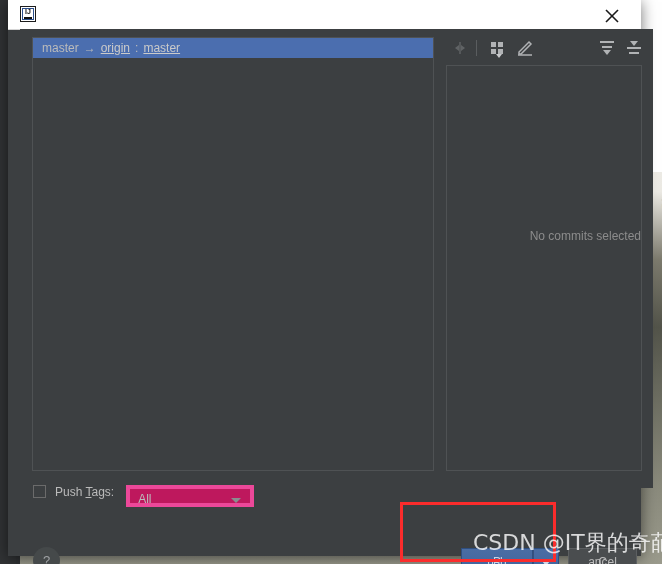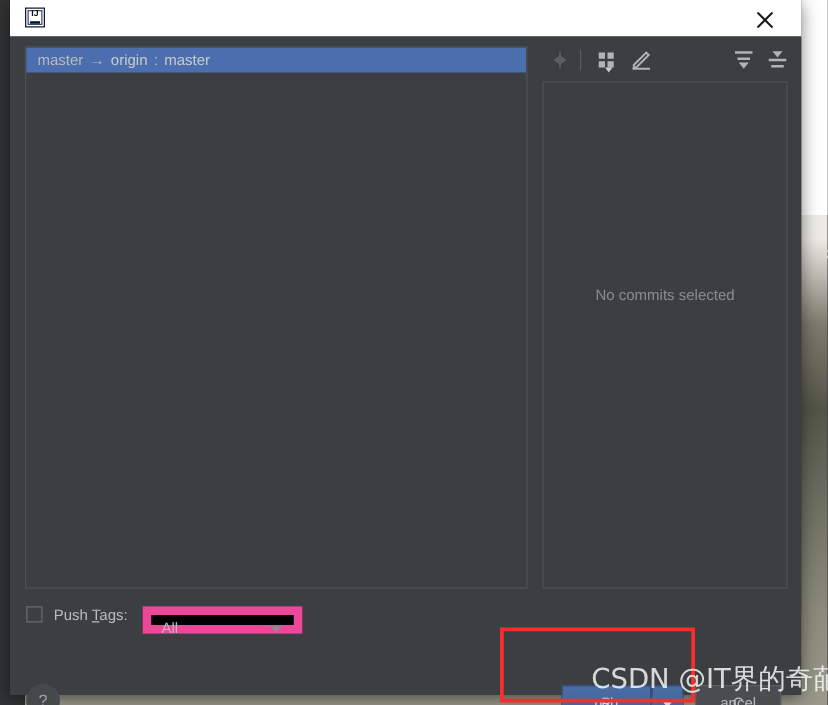--- a/index.html
+++ b/index.html
@@ -110,21 +110,21 @@
     position: absolute;
     right: 9px; top: 0;
     width: 40px; height: 29px;
     cursor: pointer;
   }
   .close-btn svg { position:absolute; left: 13px; top: 9px; }
 
   
   .content {
     position: absolute;
-    left: 0; top: 29px;
+    left: 12px; top: 29px;
     width: 633px; height: 459px;
     background: #3c3f41;
   }
 
   
   .commit-panel {
     position: absolute;
     left: 12px; top: 8px;
     width: 402px; height: 434px;
     background: #3c3f41;
@@ -143,20 +143,21 @@
     box-sizing: border-box;
     cursor: pointer;
   }
   .branch-row span {
     font-size: 12px;
     color: #bbbbbb;
     line-height: 20px;
   }
   .branch-row .lnk {
     color: #cacaca;
+    text-decoration: underline;
   }
   .branch-row .arrow { margin: 0 5px; color:#bbbbbb; }
   .branch-row .colon { margin: 0 5px; }
 
   
   .toolbar {
     position: absolute;
     left: 424px; top: 6px;
     width: 200px; height: 26px;
   }
@@ -183,21 +184,21 @@
     position: absolute;
     left: 426px; top: 36px;
     width: 196px; height: 406px;
     background: #3c3f41;
     border: 1px solid #4f5254;
     box-sizing: border-box;
   }
   .detail-empty {
     position: absolute;
     left: 0; right: 0; top: 163px;
-    text-align: center;
+    text-align: right;
     font-size: 12px;
     color: #8c8c8c;
   }
 
   
   .tags-row {
     position: absolute;
     left: 13px; top: 456px;
     display: flex;
     align-items: flex-start;
@@ -214,22 +215,22 @@
     margin-left: 9px;
     font-size: 12px;
     color: #bbbbbb;
     white-space: nowrap;
   }
   .tags-label u { text-decoration: underline; }
   .combo {
     position: relative;
     margin-left: 12px;
     width: 128px; height: 22px;
-    background: #000000;
-    border: 7px solid #ec4899;
+    background: #be185d;
+    border: 4px solid #ec4899;
     box-sizing: border-box;
     cursor: pointer;
   }
   .combo-value {
     position: absolute;
     left: 8px; top: 0;
     line-height: 20px;
     font-size: 12px;
     color: #bbbbbb;
   }

